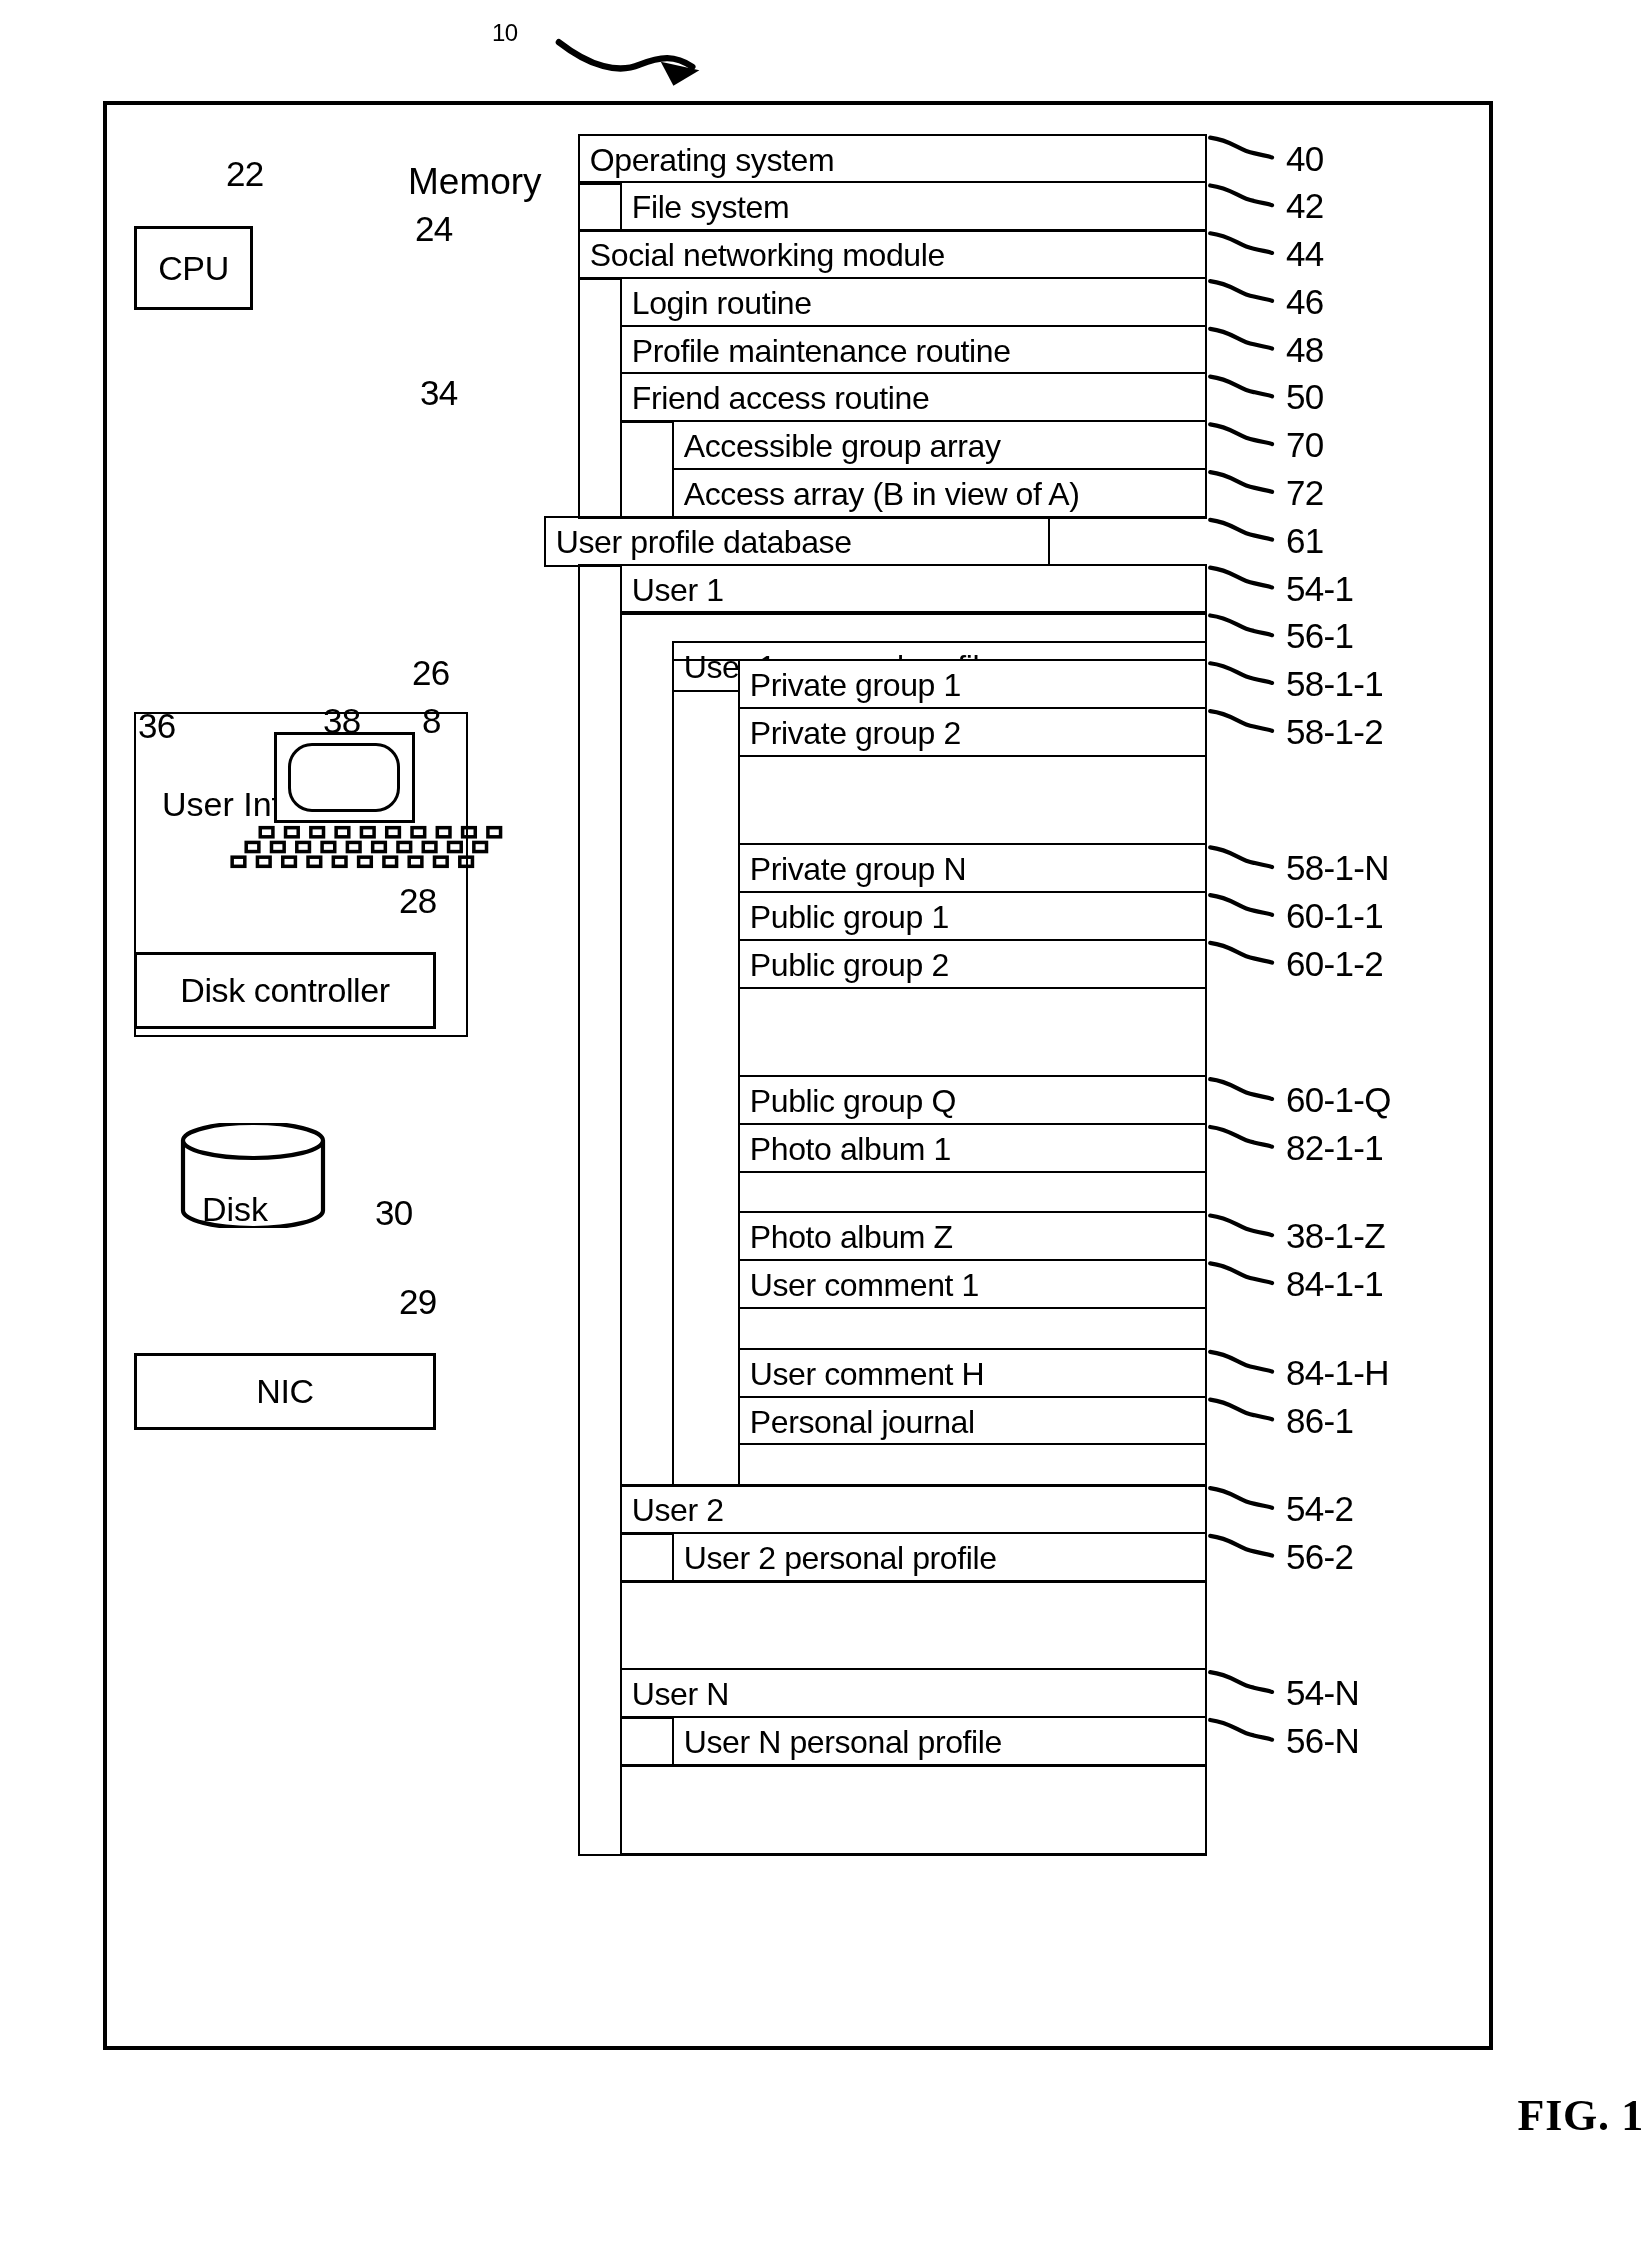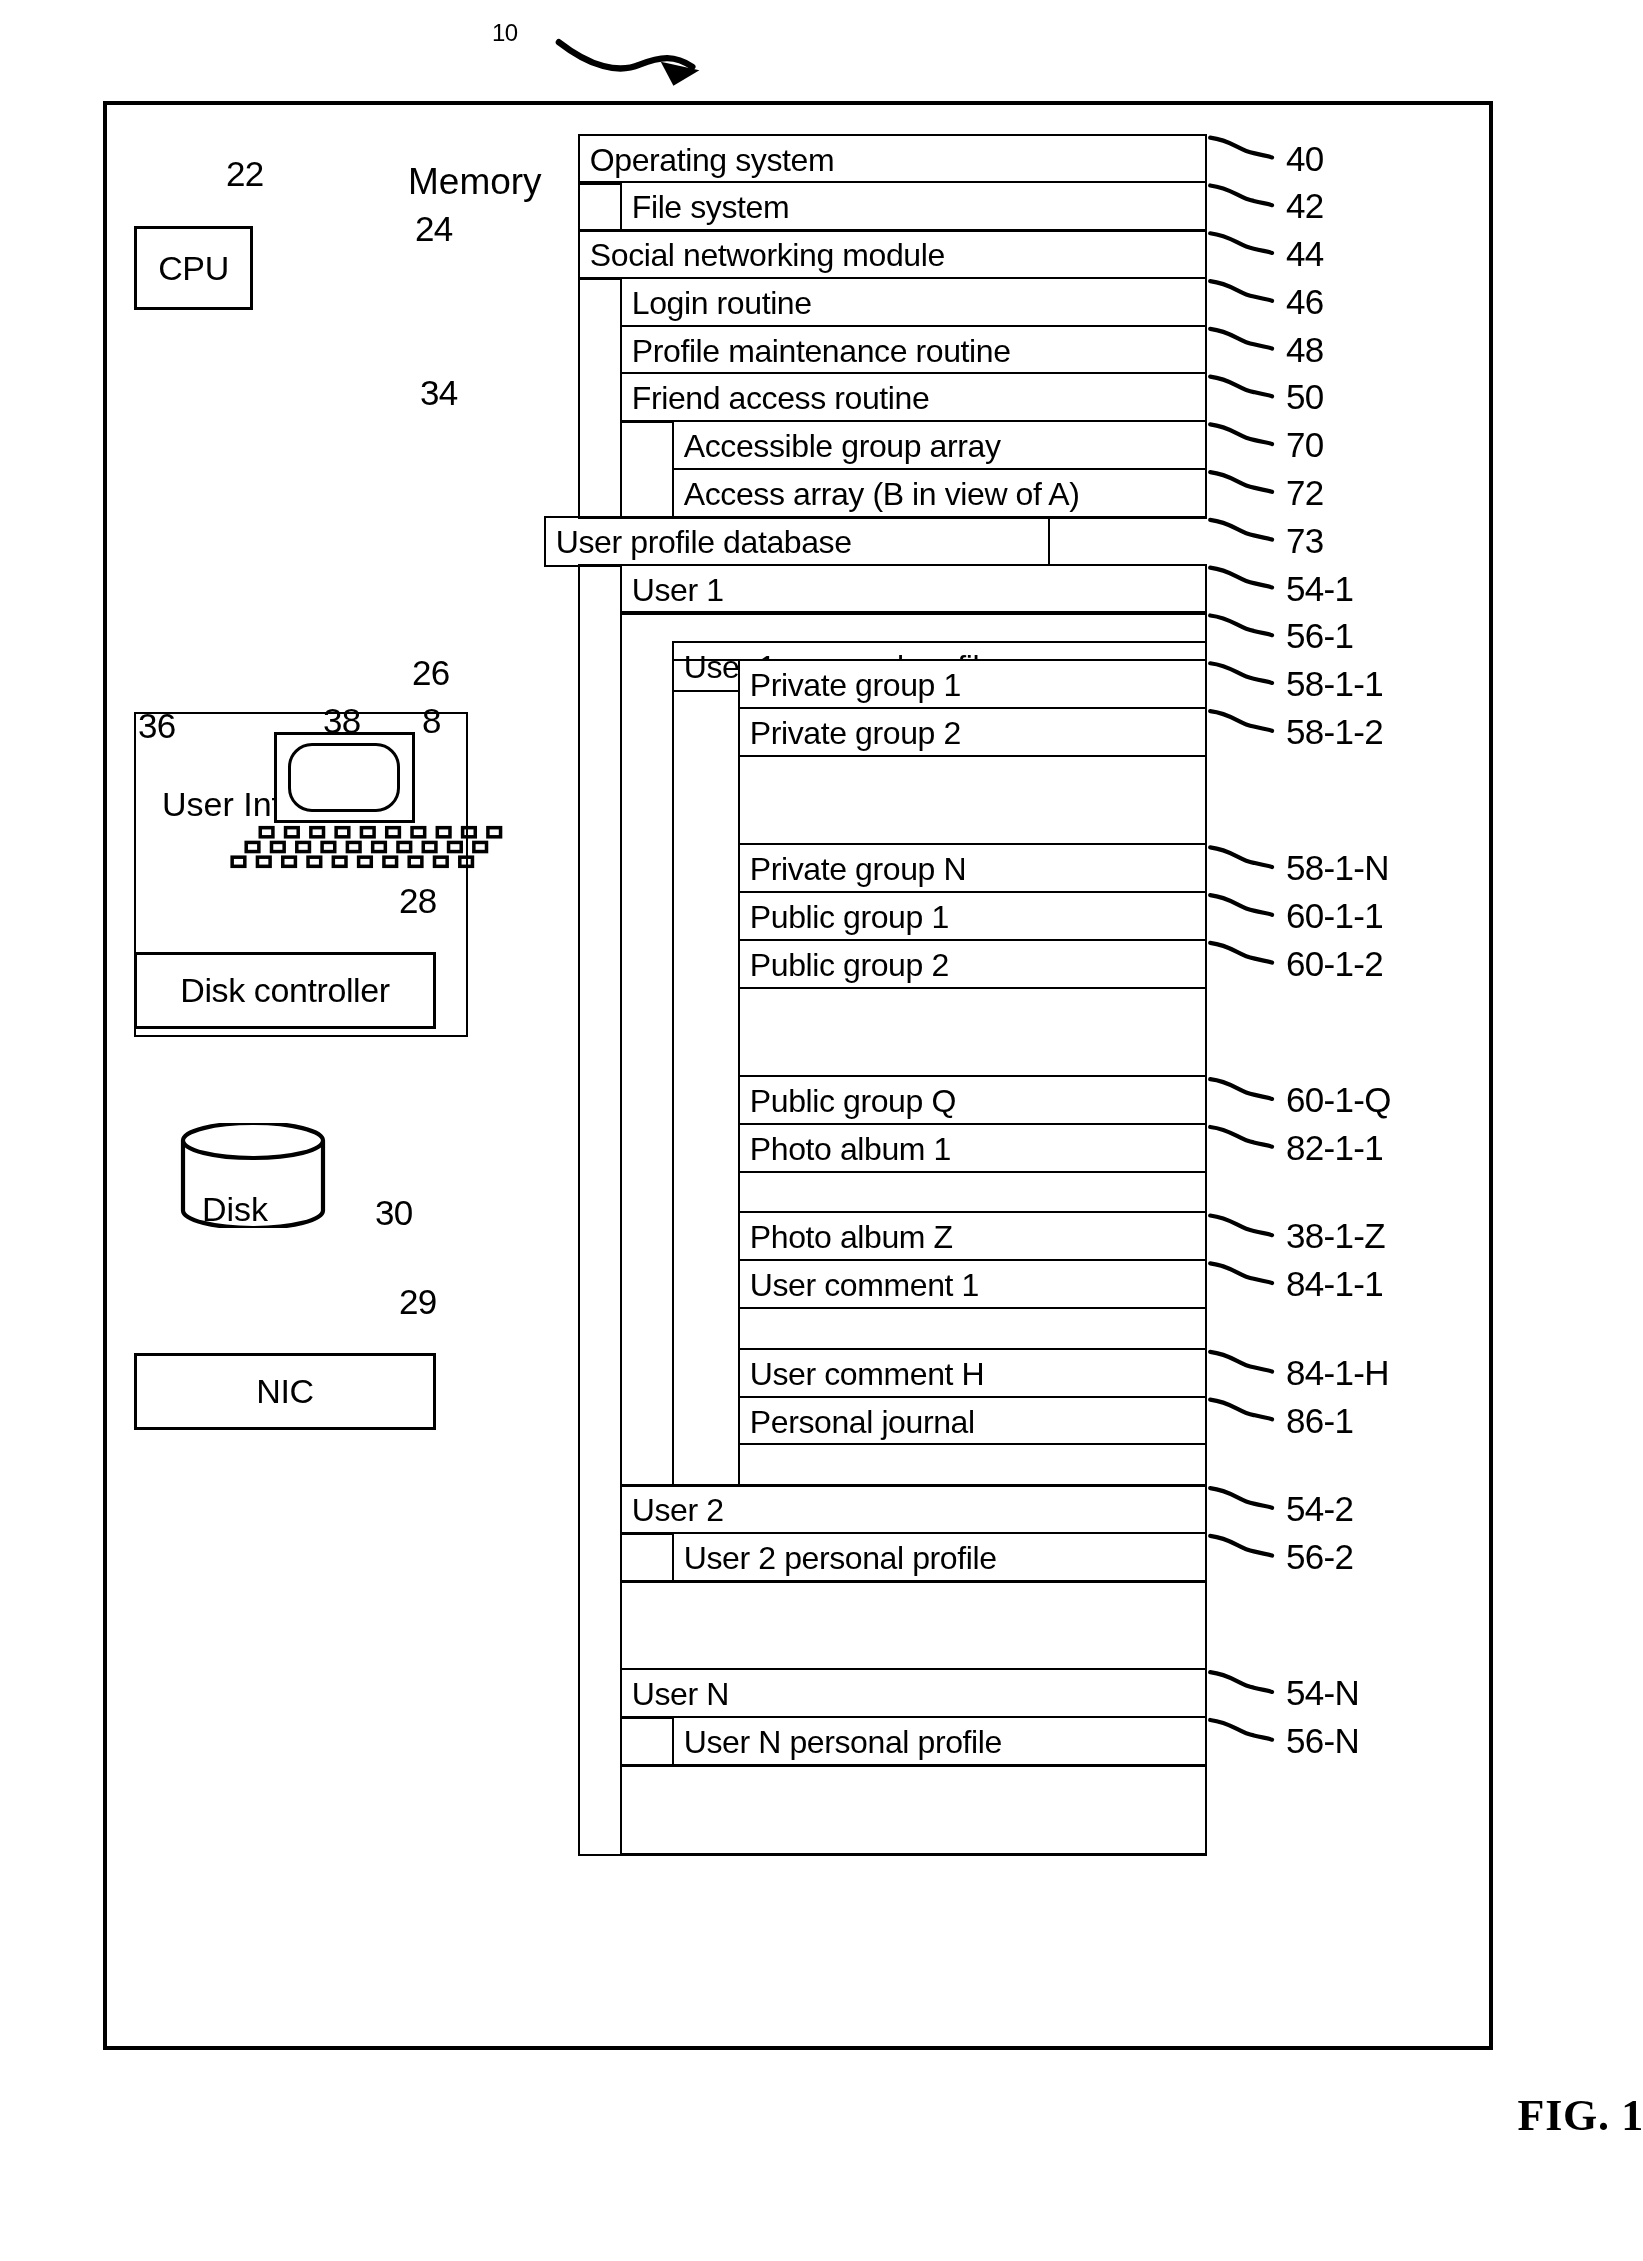--- a/index.html
+++ b/index.html
@@ -283,21 +283,21 @@
         <span class="lbl">Accessible group array</span>
       </div>
       <div class="refnum" style="left: 1286px; top: 427px;">70</div>
       <div class="row" style="left: 672px; top: 468px; width: 535px; height: 51px;">
         <span class="lbl">Access array (B in view of A)</span>
       </div>
       <div class="refnum" style="left: 1286px; top: 475px;">72</div>
       <div class="row" style="left: 544px; top: 516px; width: 506px; height: 51px;">
         <span class="lbl">User profile database</span>
       </div>
-      <div class="refnum" style="left: 1286px; top: 523px;">73</div>
+      <div class="refnum" style="left: 1286px; top: 523px;">61</div>
       <div class="row" style="left: 620px; top: 564px; width: 587px; height: 51px;">
         <span class="lbl">User 1</span>
       </div>
       <div class="refnum" style="left: 1286px; top: 571px;">54-1</div>
       <div class="row" style="left: 672px; top: 611px; width: 535px; height: 51px; margin-top: 30px;">
         <span class="lbl">User 1 personal profile</span>
       </div>
       <div class="refnum" style="left: 1286px; top: 618px;">56-1</div>
       <div class="row" style="left: 738px; top: 659px; width: 469px; height: 51px;">
         <span class="lbl">Private group 1</span>

